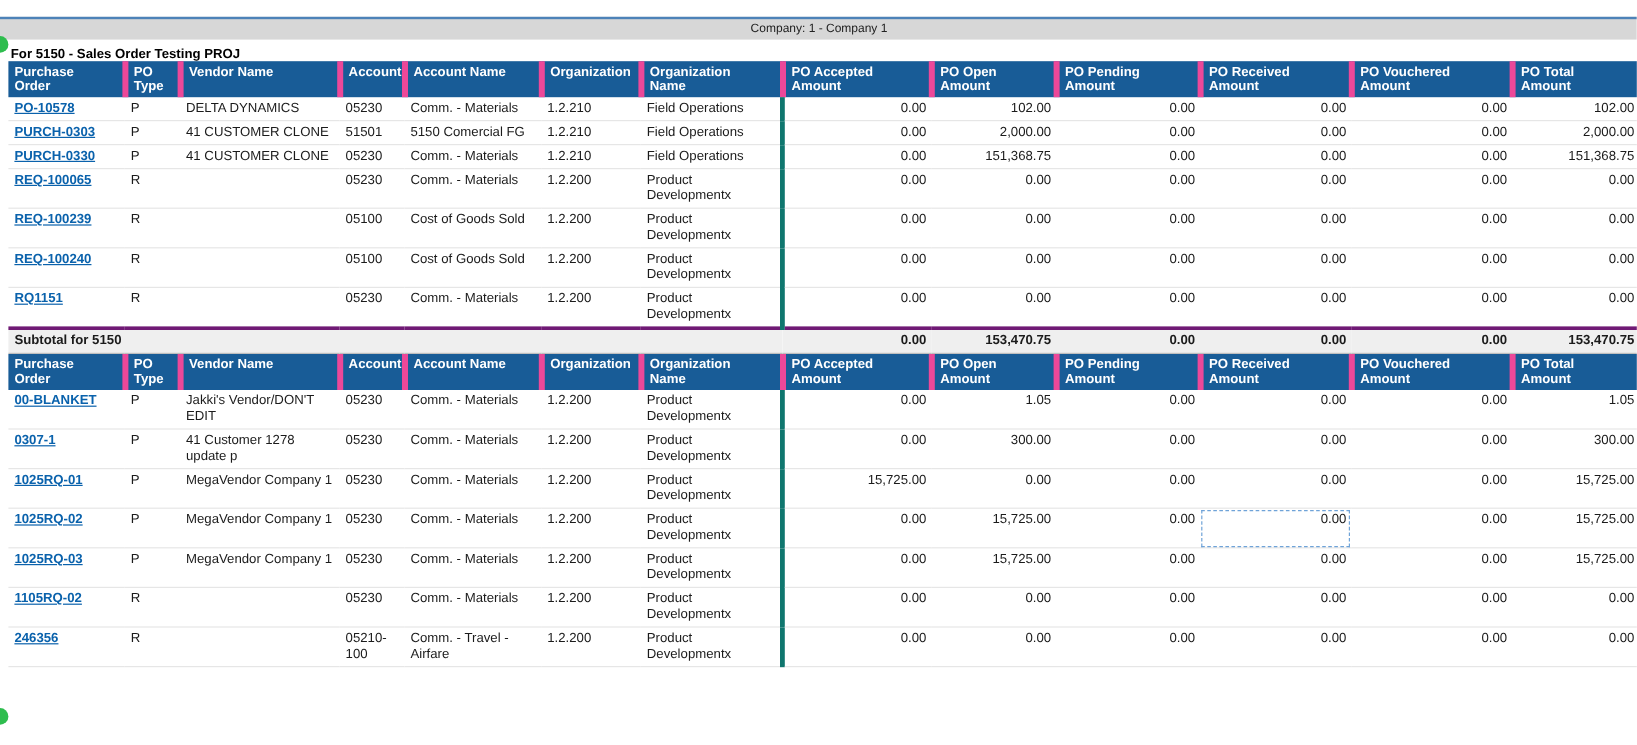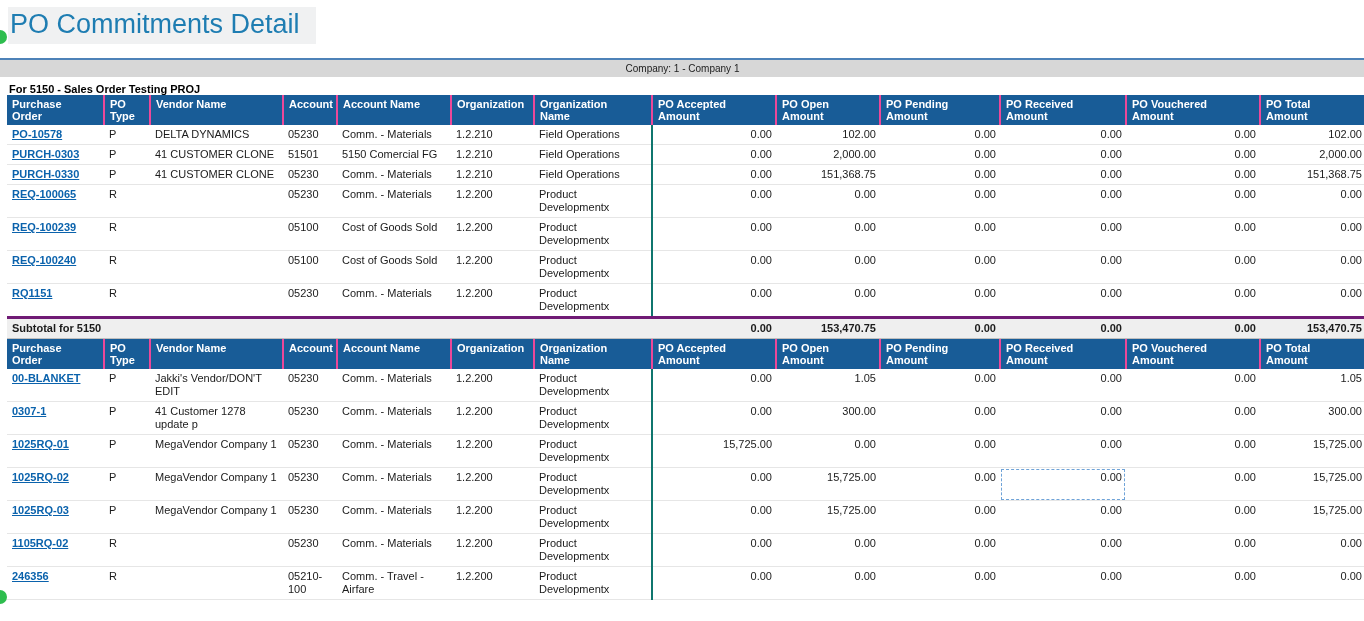--- a/index.html
+++ b/index.html
@@ -51,35 +51,35 @@
   }
   table.grid th {
     background: var(--header-bg, #185C97);
     color: #ffffff;
     font-size: 11px;
     font-weight: bold;
     text-align: left;
     vertical-align: top;
     line-height: 12px;
     padding: 3px 4px 3px 5px;
-    border-right: 2px solid #ec4899;
+    border-right: 5px solid #ec4899;
     white-space: pre-line;
   }
   table.grid th:last-child { border-right: none; }
   table.grid td {
     font-size: 11px;
     color: #1b1b1b;
     vertical-align: top;
     line-height: 13px;
     padding: 3px 4px 3px 5px;
     border-bottom: 1px solid #E6E6E6;
     overflow: hidden;
   }
   td.num { text-align: right; padding-right: 7px; }
-  td.org-name { border-right: 2px solid #0f766e; }
+  td.org-name { border-right: 4px solid #0f766e; }
   a.po {
     color: var(--link, #0A62AC);
     text-decoration: underline;
     cursor: pointer;
     font-weight: bold;
   }
   tr.subtotal td {
     background: var(--subtotal-bg, #EFEFEF);
     font-weight: bold;
     border-top: 3px solid #701a75;
@@ -101,21 +101,20 @@
   .edge-dot.top { top: 30px; }
   .edge-dot.bottom { top: 590px; }
 </style>
 </head>
 <body>
 
 <div class="page">
   <div class="edge-dot top"></div>
   <div class="edge-dot bottom"></div>
 
-  <h1 class="page-title">PO Commitments Detail</h1>
 
   <div class="company-bar">
     <span>Company: 1 - Company 1</span>
   </div>
 
   <div id="sections">
       <div class="section-heading">For 5150 -  Sales Order Testing PROJ</div>
       <table class="grid">
         <colgroup>
           <col style="width: 97px;">

